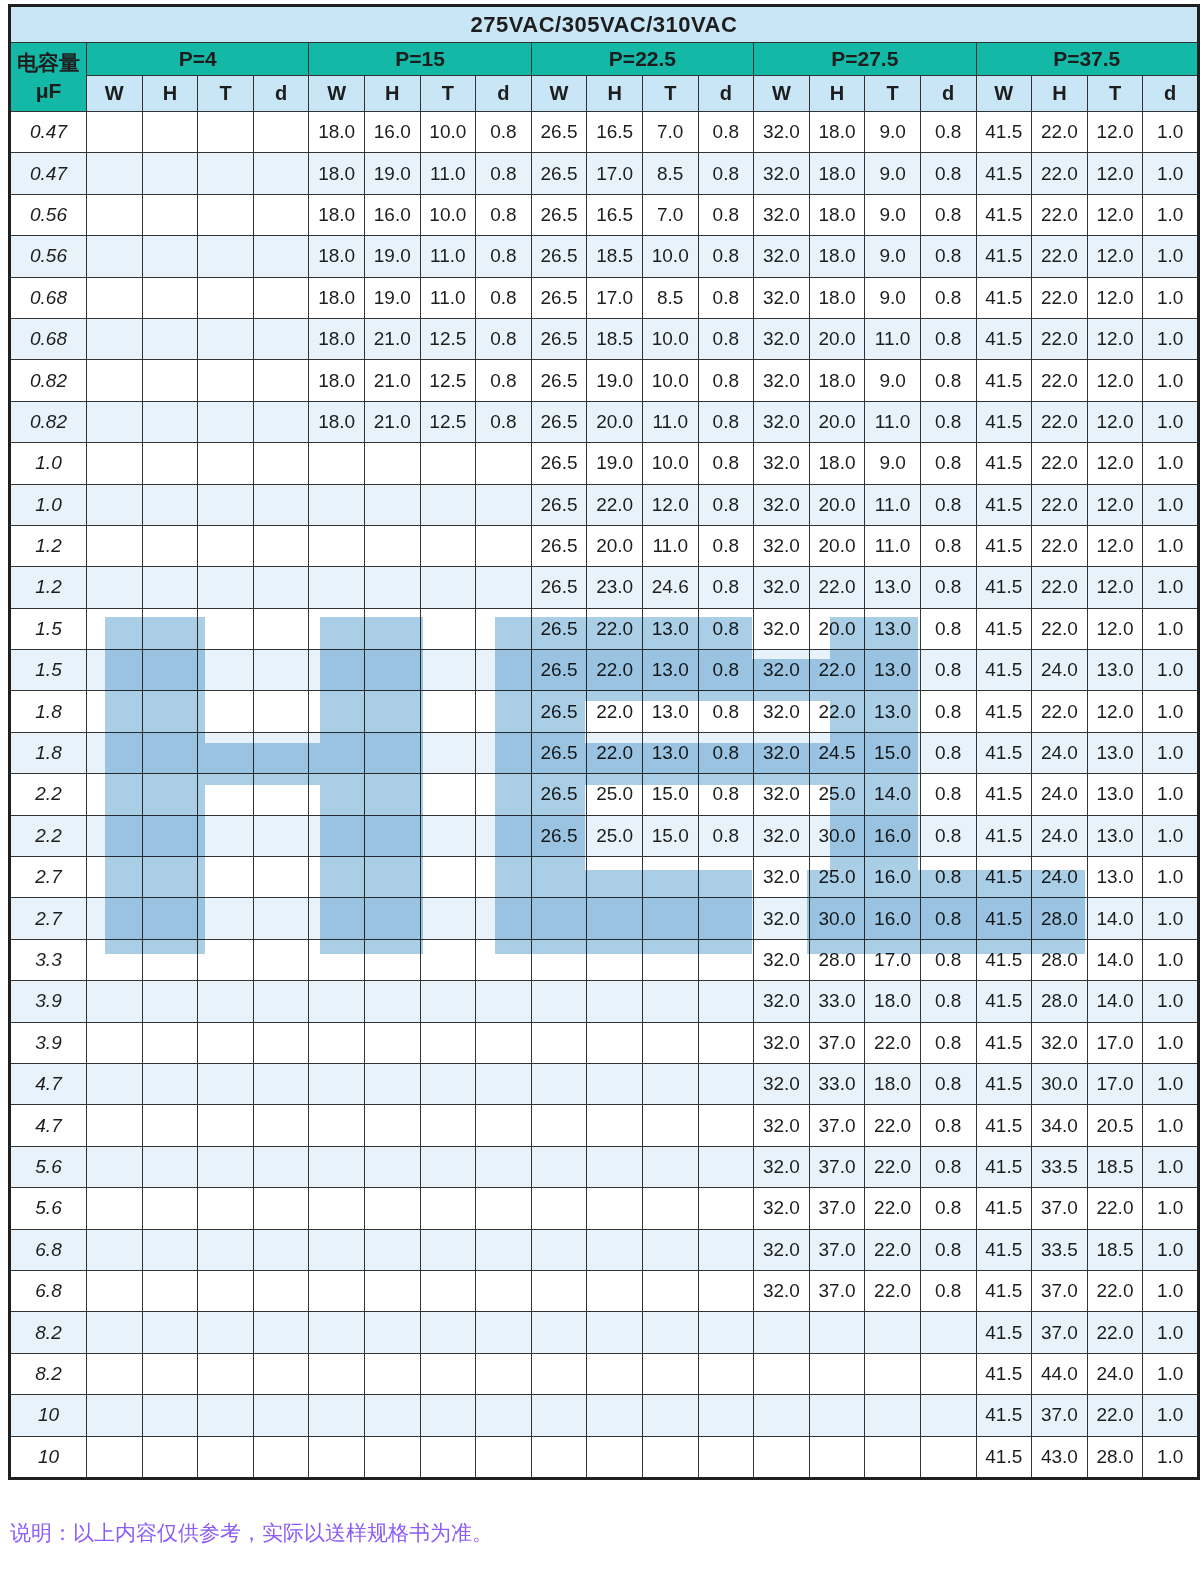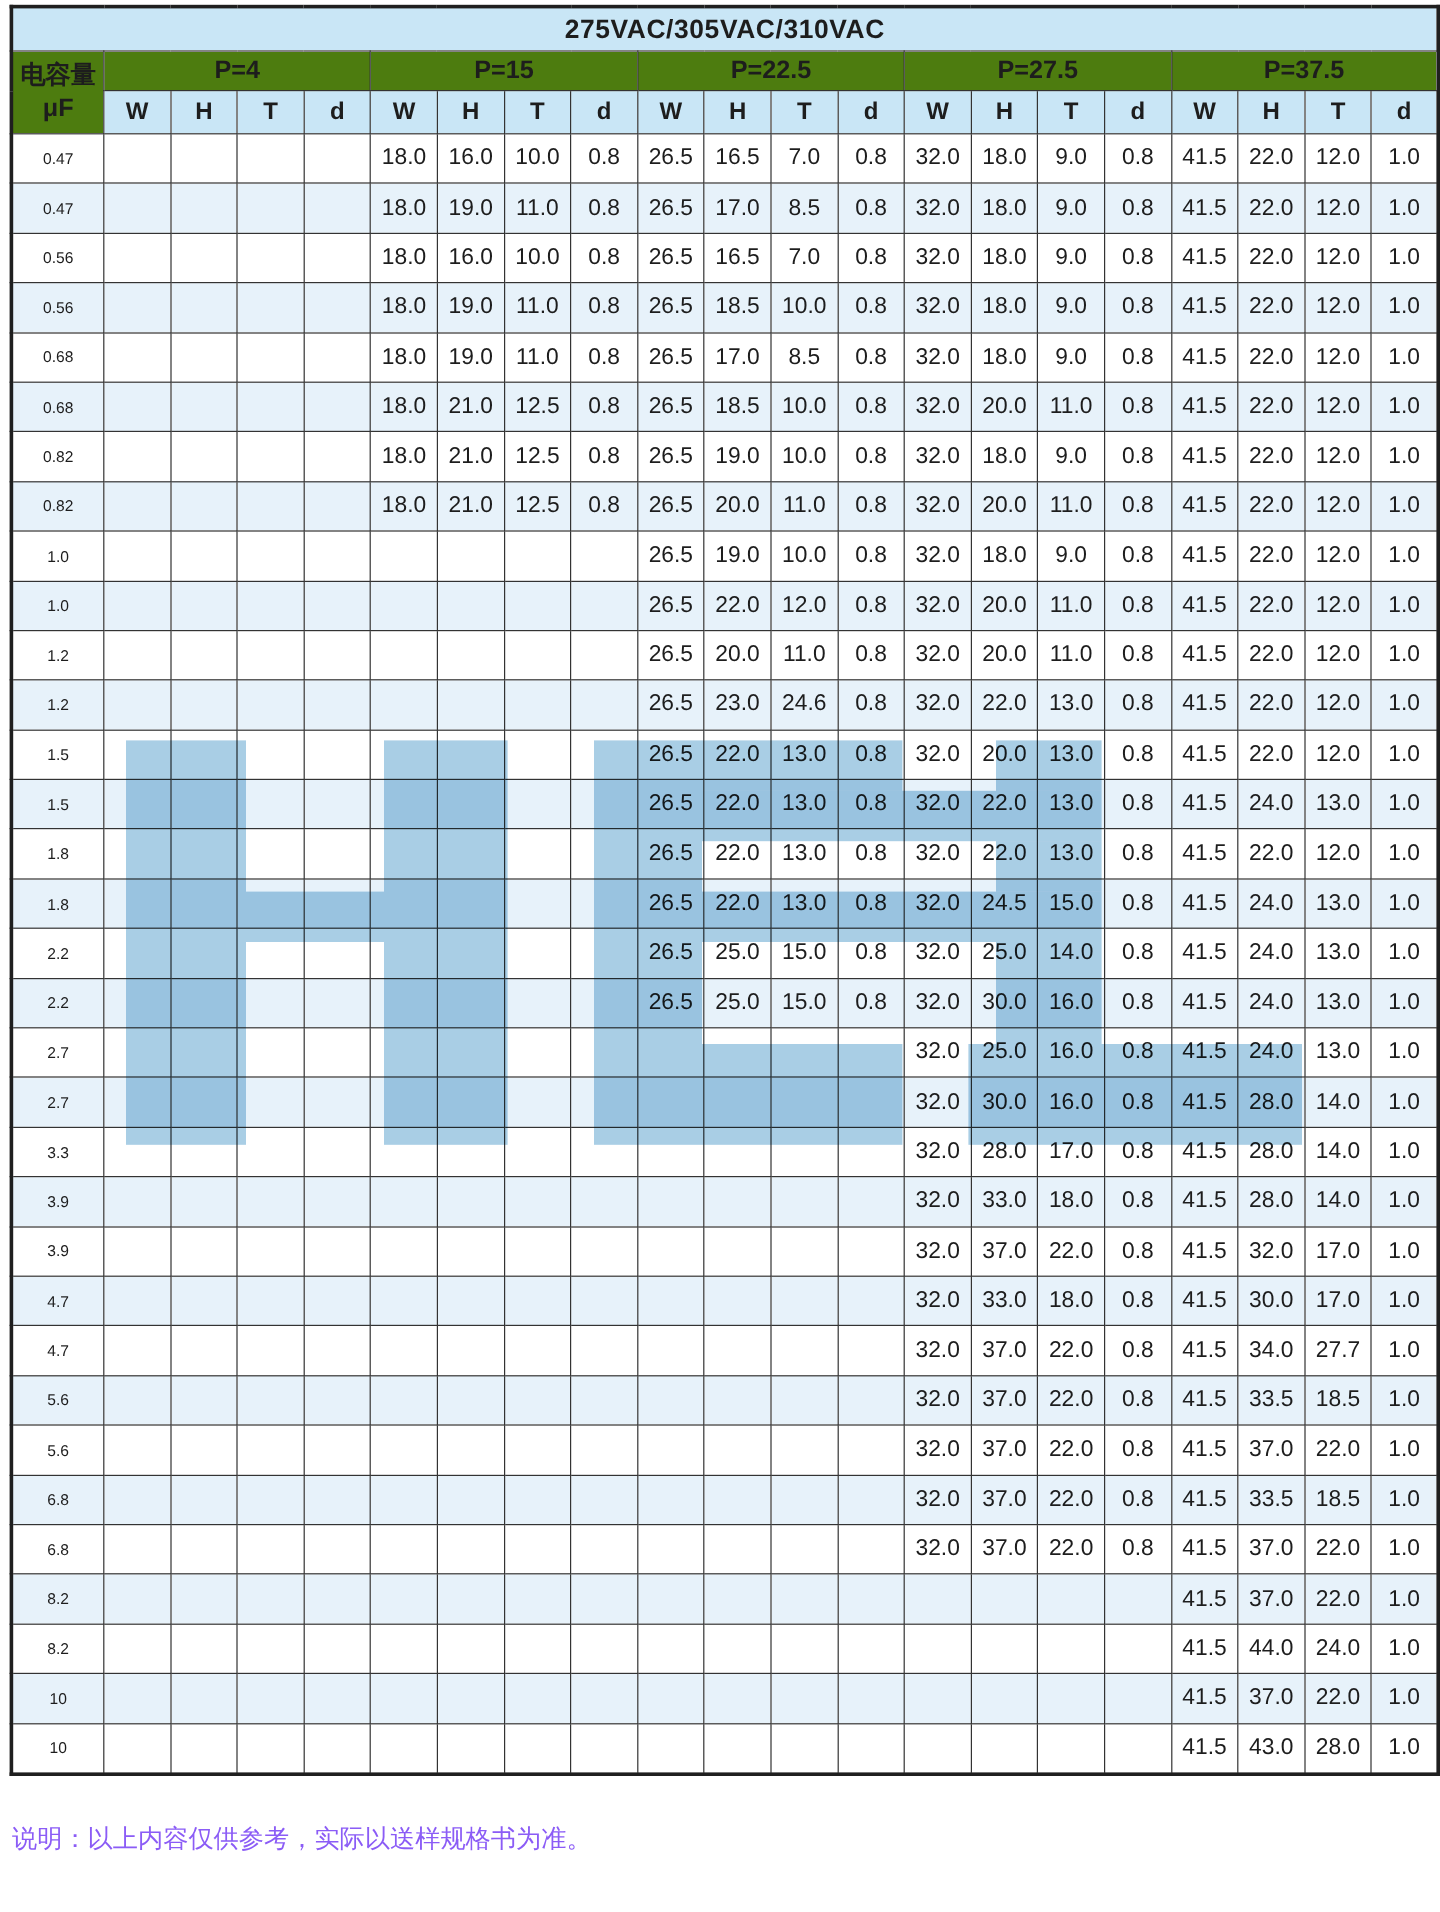--- a/index.html
+++ b/index.html
@@ -7,27 +7,27 @@
   .sheet { position:relative; width:1200px; height:1575px; background:#fff; overflow:hidden; }
 
   table.spec { position:absolute; left:8px; top:4px; width:1189px;
                border-collapse:collapse; table-layout:fixed;
                border:3px solid #1f1f1f; }
   .spec th, .spec td { border:1.6px solid #333333; padding:0; margin:0;
                        text-align:center; vertical-align:middle; color:#1d1d1d;
                        overflow:hidden; white-space:nowrap; }
 
   tr.band-row th { height:35px; background:#c9e6f6; font-size:22px; font-weight:bold; letter-spacing:0.5px; }
-  tr.group-row th { height:32px; background:#4d7c0f; font-size:21px; font-weight:bold; }
+  tr.group-row th { height:32px; background:#14b8a6; font-size:21px; font-weight:bold; }
   tr.sub-row th { height:35px; background:#c9e6f6; font-size:20px; font-weight:bold; }
   th.cap-head { background:#c9e6f6; font-size:20px; font-weight:bold; line-height:1.35; }
 
   tbody td { height:40.4px; font-size:19px; background:#ffffff; }
   tbody tr.alt td { background:#e7f2fa; }
-  tbody td.cap { font-size:13px; }
+  tbody td.cap { font-size:19px;font-style:italic; }
 
   .watermark-seg { position:absolute; background:#a9cee5; mix-blend-mode:multiply; pointer-events:none; }
 
   .notes { position:absolute; left:10px; top:1516px; display:flex; color:#8b5cf6;
            font-size:21px; line-height:34px; }
   .notes-label { white-space:nowrap; }
   .notes-body div { white-space:nowrap; }
 </style>
 </head>
 <body>
@@ -662,21 +662,21 @@
           <td></td>
           <td></td>
           <td></td>
           <td></td>
           <td>32.0</td>
           <td>37.0</td>
           <td>22.0</td>
           <td>0.8</td>
           <td>41.5</td>
           <td>34.0</td>
-          <td>27.7</td>
+          <td>20.5</td>
           <td>1.0</td>
         </tr>
         <tr class="alt">
           <td class="cap">5.6</td>
           <td></td>
           <td></td>
           <td></td>
           <td></td>
           <td></td>
           <td></td>

